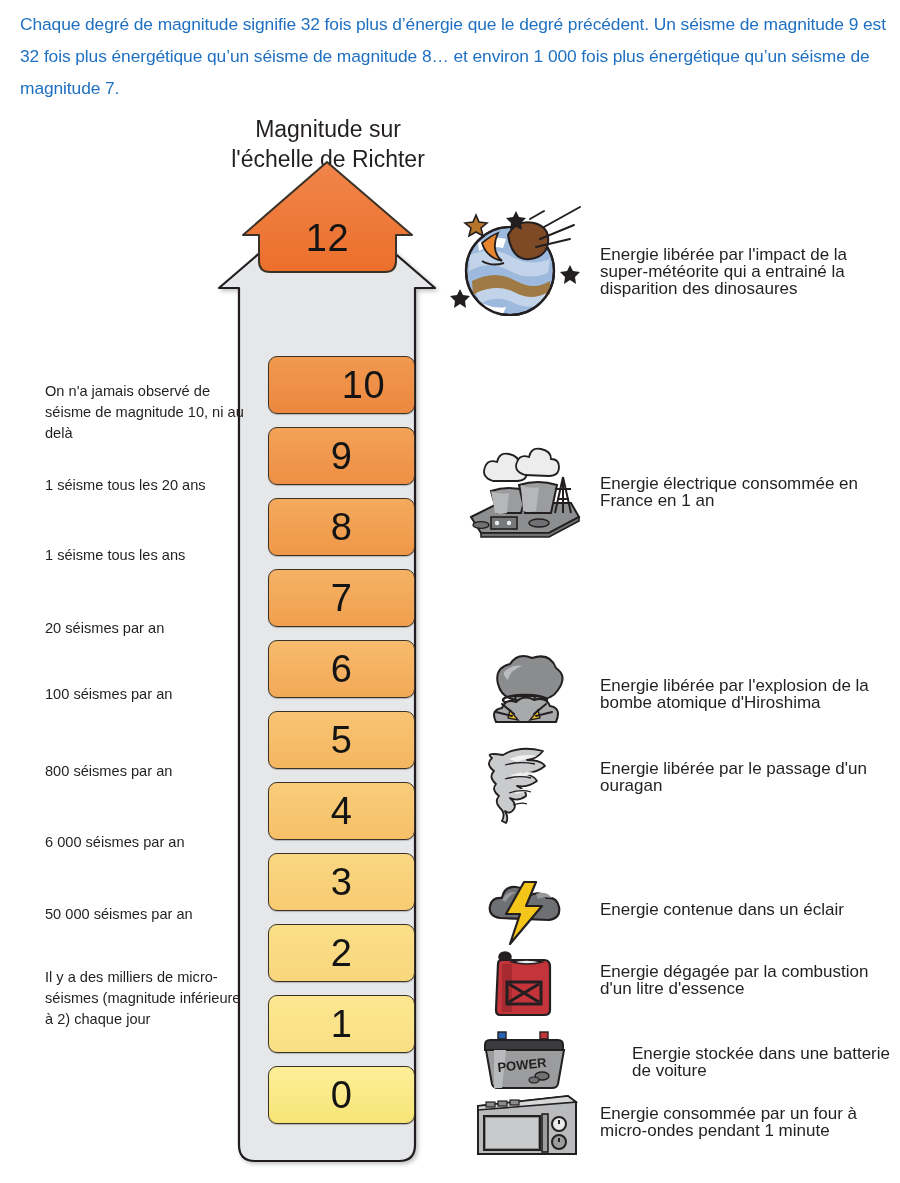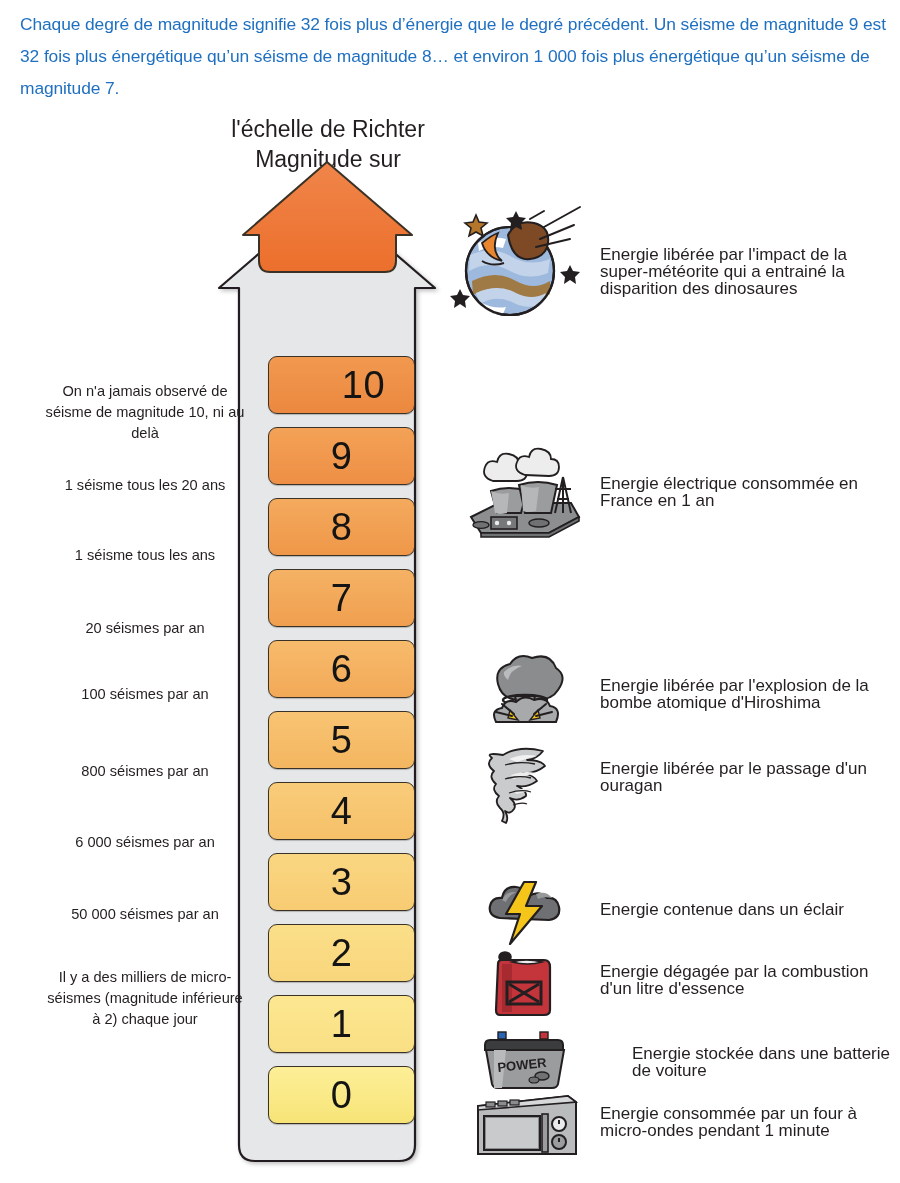--- a/index.html
+++ b/index.html
@@ -61,21 +61,21 @@
   .scale-block.top{
     height:70px;
     border-radius:9px;
   }
 
   
   .side-left{
     position:absolute;
     left:45px;
     width:200px;
-    text-align:center;
+    text-align:left;
     font-size:14.6px;
     line-height:21px;
     color:#231f20;
   }
   .side-right{
     position:absolute;
     left:600px;
     width:280px;
     font-size:17px;
     line-height:17px;
@@ -86,22 +86,22 @@
     left:460px;
   }
   svg{display:block;overflow:visible;}
 </style>
 </head>
 <body>
 
 <div id="intro">Chaque degré de magnitude signifie 32 fois plus d’énergie que le degré précédent. Un séisme de magnitude 9 est 32 fois plus énergétique qu’un séisme de magnitude 8… et environ 1 000 fois plus énergétique qu’un séisme de magnitude 7.</div>
 
 <div id="chart-title">
+  <div>Magnitude sur</div>
   <div>l'échelle de Richter</div>
-  <div>Magnitude sur</div>
 </div>
 
 <div id="arrow-wrap">
   <svg id="arrow-svg" width="222" height="972" viewBox="0 0 222 972">
     <defs>
       <filter id="sh" x="-20%" y="-20%" width="150%" height="150%">
         <feDropShadow dx="2" dy="2" stdDeviation="2" flood-color="#000" flood-opacity="0.25"></feDropShadow>
       </filter>
     </defs>
     <path d="M111 2 L219 95 L199 95 L199 952 Q199 968 183 968 L39 968 Q23 968 23 952 L23 95 L3 95 Z" fill="#e6e7e8" stroke="#231f20" stroke-width="2.2" stroke-linejoin="round" filter="url(#sh)"></path>
@@ -111,20 +111,21 @@
       <div class="scale-block top" style="top: -34px; height: 116px; background: none; clip-path: none; left: 24px; width: 175px; border: none; border-radius: 0px; box-shadow: none; align-items: flex-end;">
         <svg width="175" height="116" viewBox="0 0 175 116" style="position:absolute;left:0;top:0;">
           <defs>
             <linearGradient id="g12" x1="0" y1="0" x2="0" y2="1">
               <stop offset="0" stop-color="#f0854a"></stop>
               <stop offset="1" stop-color="#ec6f2c"></stop>
             </linearGradient>
           </defs>
           <path d="M87 3 L172 76 L156 76 L156 102 Q156 113 145 113 L30 113 Q19 113 19 102 L19 76 L3 76 Z" fill="url(#g12)" stroke="#3a3226" stroke-width="2" stroke-linejoin="round"></path>
         </svg>
+        <span style="position:absolute;left:0;top:60px;width:175px;text-align:center;font-size:38px;color:#141414;">12</span>
       </div>
       <div class="scale-block" style="top: 163px; height: 58px; background: linear-gradient(rgb(241, 153, 79), rgb(236, 136, 64)); padding-left: 44px;">
         <span>10</span>
       </div>
       <div class="scale-block" style="top: 234px; height: 58px; background: linear-gradient(rgb(243, 162, 87), rgb(238, 143, 69));">
         <span>9</span>
       </div>
       <div class="scale-block" style="top: 305px; height: 58px; background: linear-gradient(rgb(244, 170, 93), rgb(239, 151, 73));">
         <span>8</span>
       </div>

